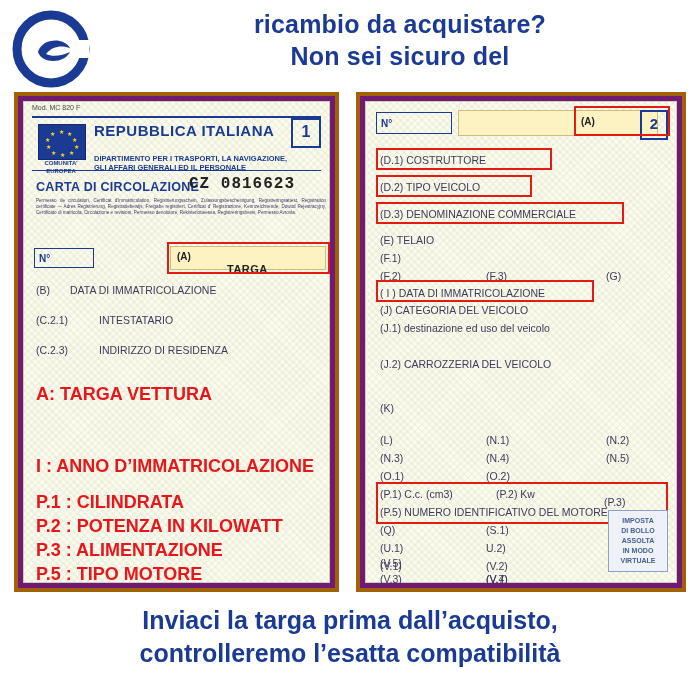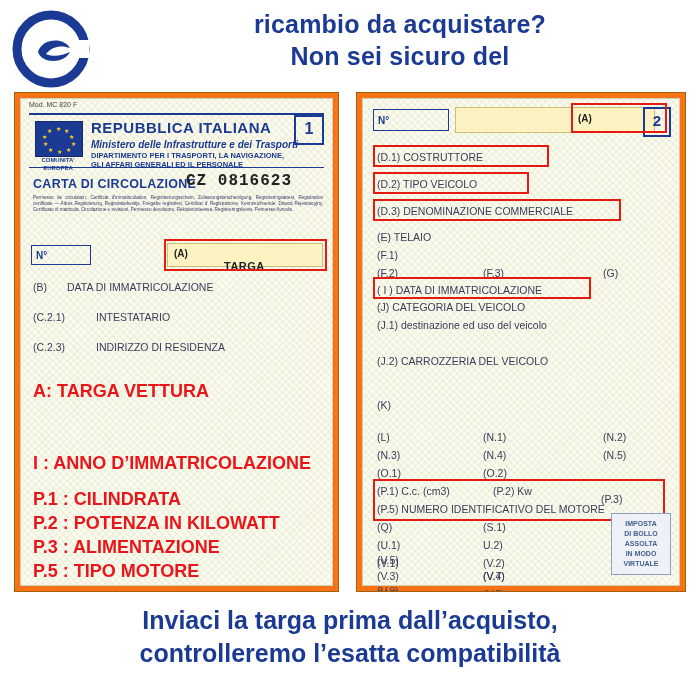--- a/index.html
+++ b/index.html
@@ -32,22 +32,22 @@
     position:absolute;left:0;top:604px;width:700px;
     text-align:center;
     color:#1b3a93;
     font-weight:bold;
     font-size:25px;
     line-height:33px;
   }
   
   .panel{
     position:absolute;
-    background:#f97316;
-    border:1px solid #a16207;
+    background:#701a75;
+    border:4px solid #a16207;
     box-sizing:border-box;
     overflow:hidden;
   }
   #panel-left{left:14px;top:92px;width:325px;height:500px;}
   #panel-right{left:356px;top:92px;width:330px;height:500px;}
   .paper{
     position:absolute;left:5px;top:5px;right:5px;bottom:5px;
     background:
       repeating-linear-gradient(45deg, rgba(200,200,170,.16) 0 2px, rgba(255,255,255,0) 2px 5px),
       repeating-linear-gradient(-45deg, rgba(200,200,170,.13) 0 2px, rgba(255,255,255,0) 2px 5px),
@@ -190,21 +190,20 @@
         <span style="left:6px;top:11px;">★</span>
         <span style="left:11px;top:5px;">★</span>
       </div>
     </div>
     <div class="eu-caption">
       <div>COMUNITA’</div>
       <div>EUROPEA</div>
     </div>
 
     <div id="rep-title">REPUBBLICA ITALIANA</div>
-    <div id="ministry">Ministero delle Infrastrutture e dei Trasporti</div>
     <div id="ministry-sub">
       <div>DIPARTIMENTO PER I TRASPORTI, LA NAVIGAZIONE,</div>
       <div>GLI AFFARI GENERALI ED IL PERSONALE</div>
     </div>
     <div class="cornerbox">1</div>
 
     <div class="hr-blue" style="top:14px;"></div>
     <div class="hr-blue" style="top:68px;height:1px;"></div>
 
     <div id="carta-title">CARTA DI CIRCOLAZIONE</div>

